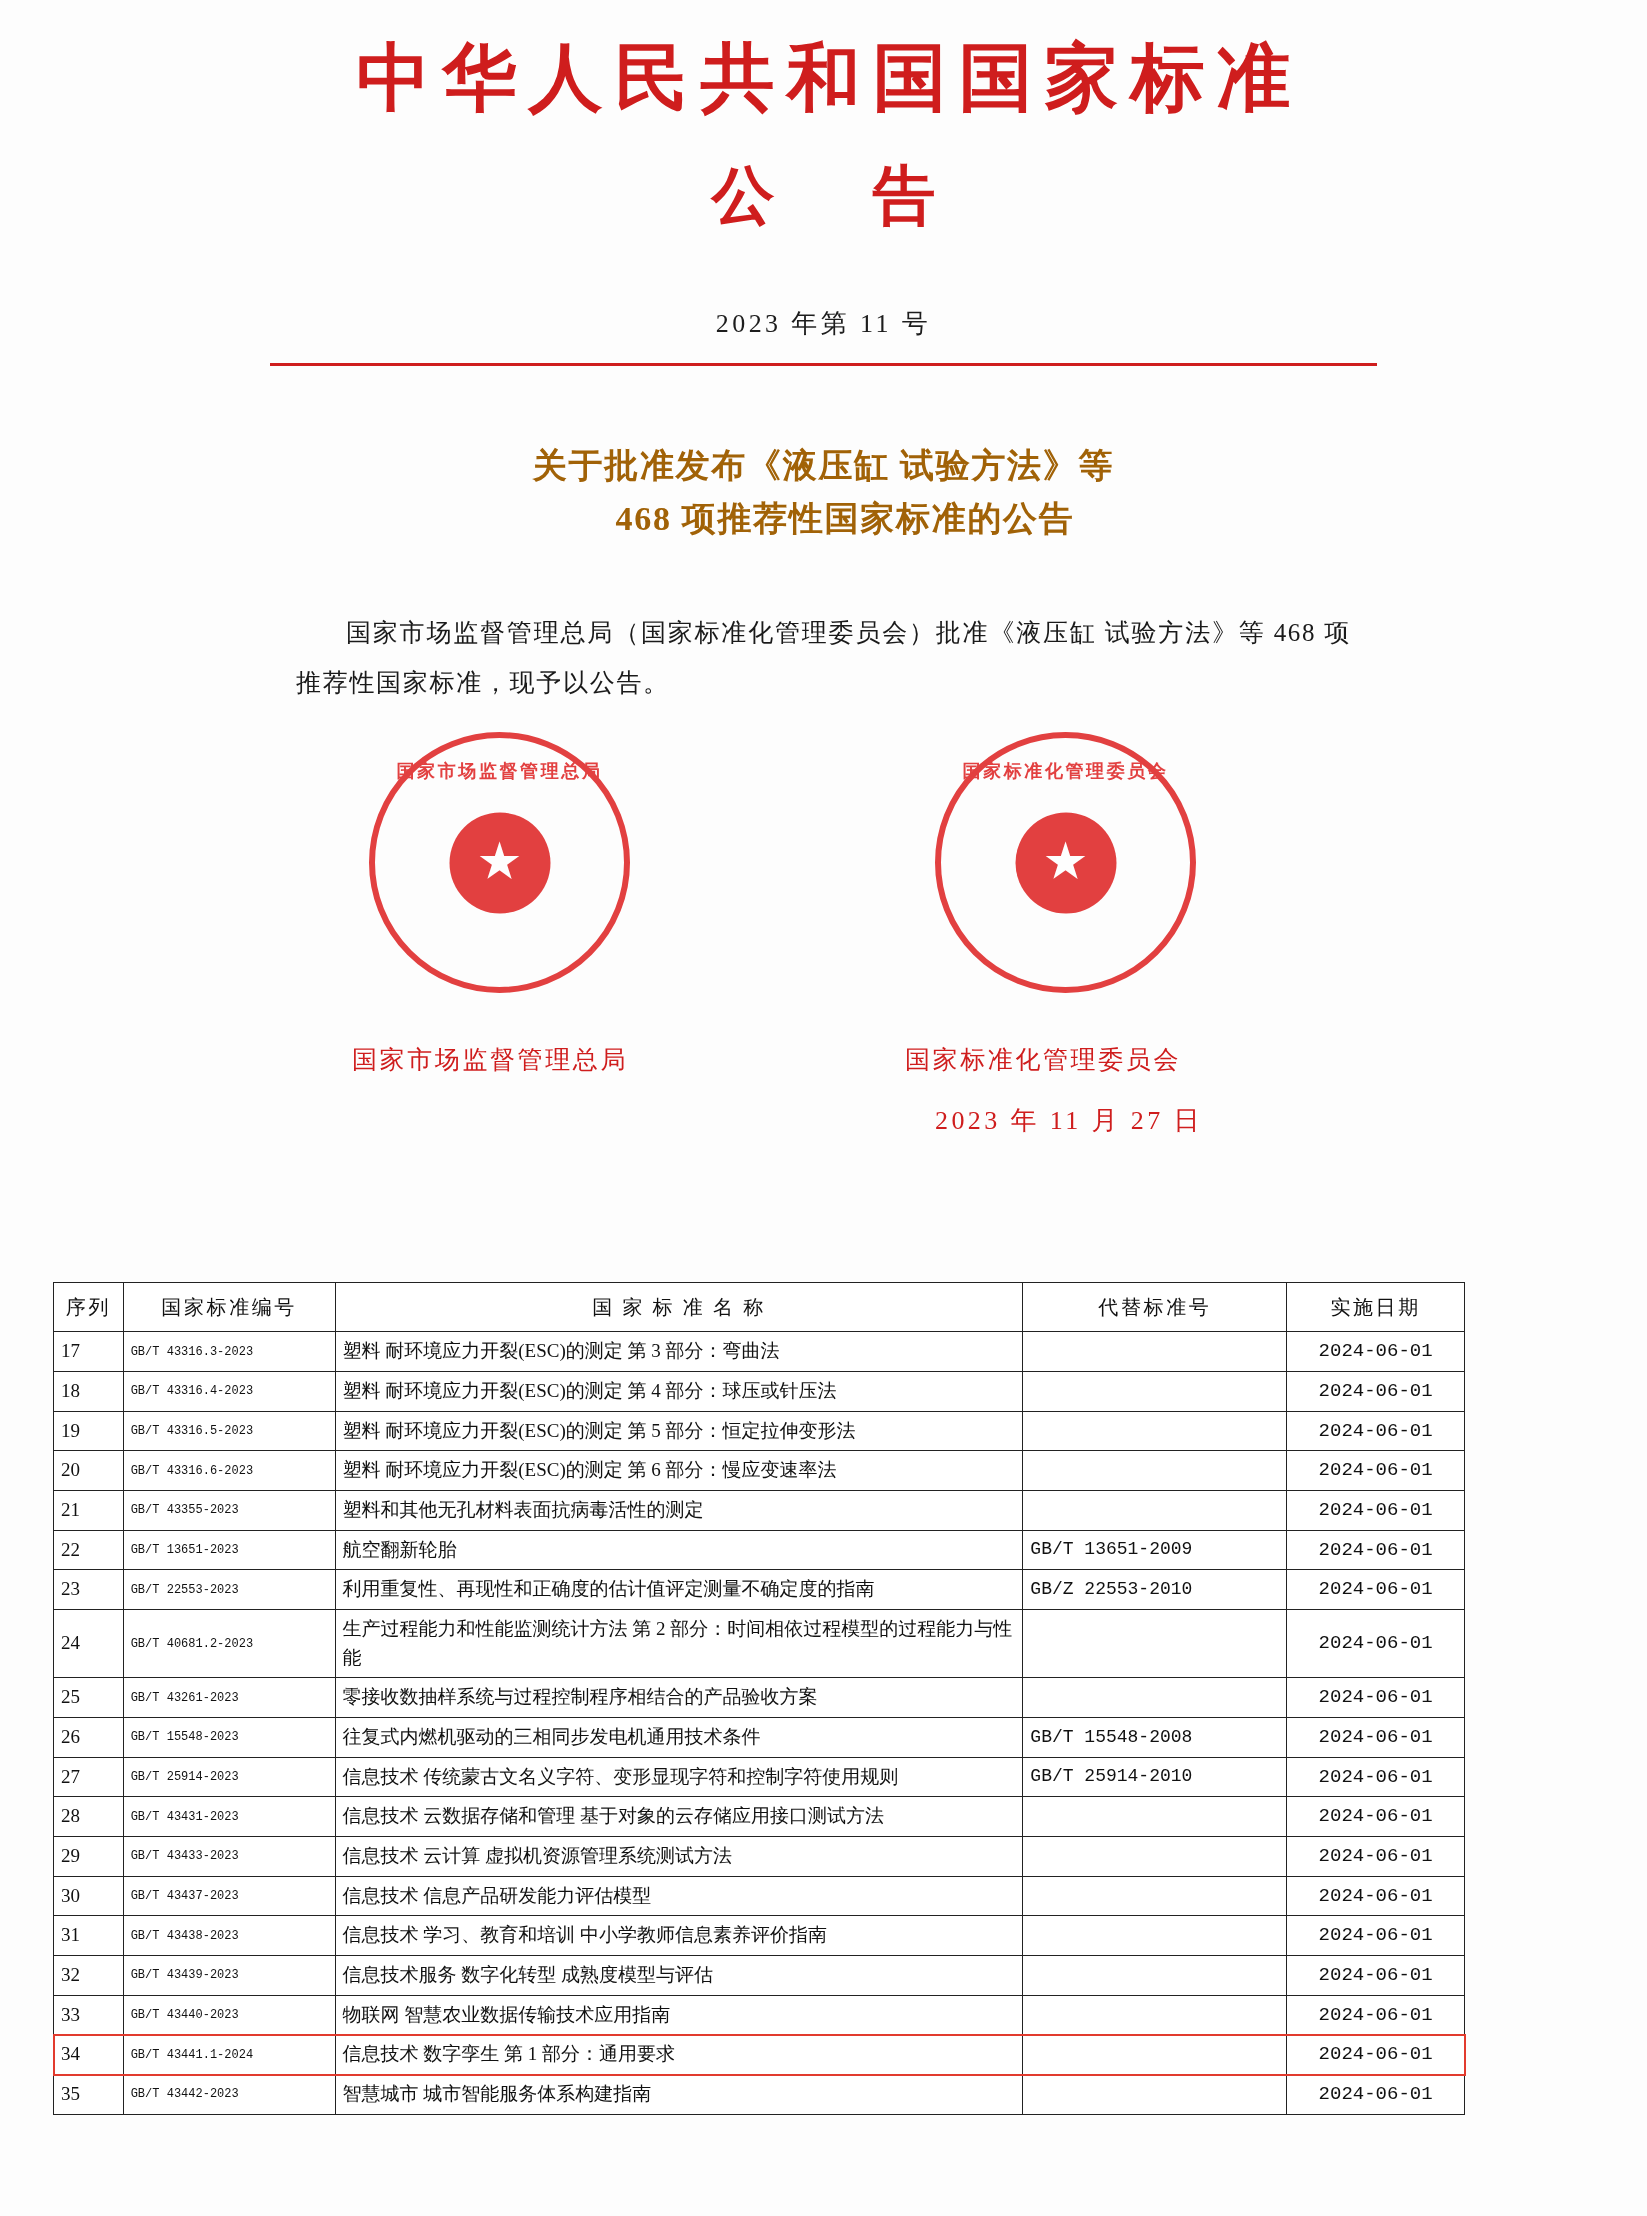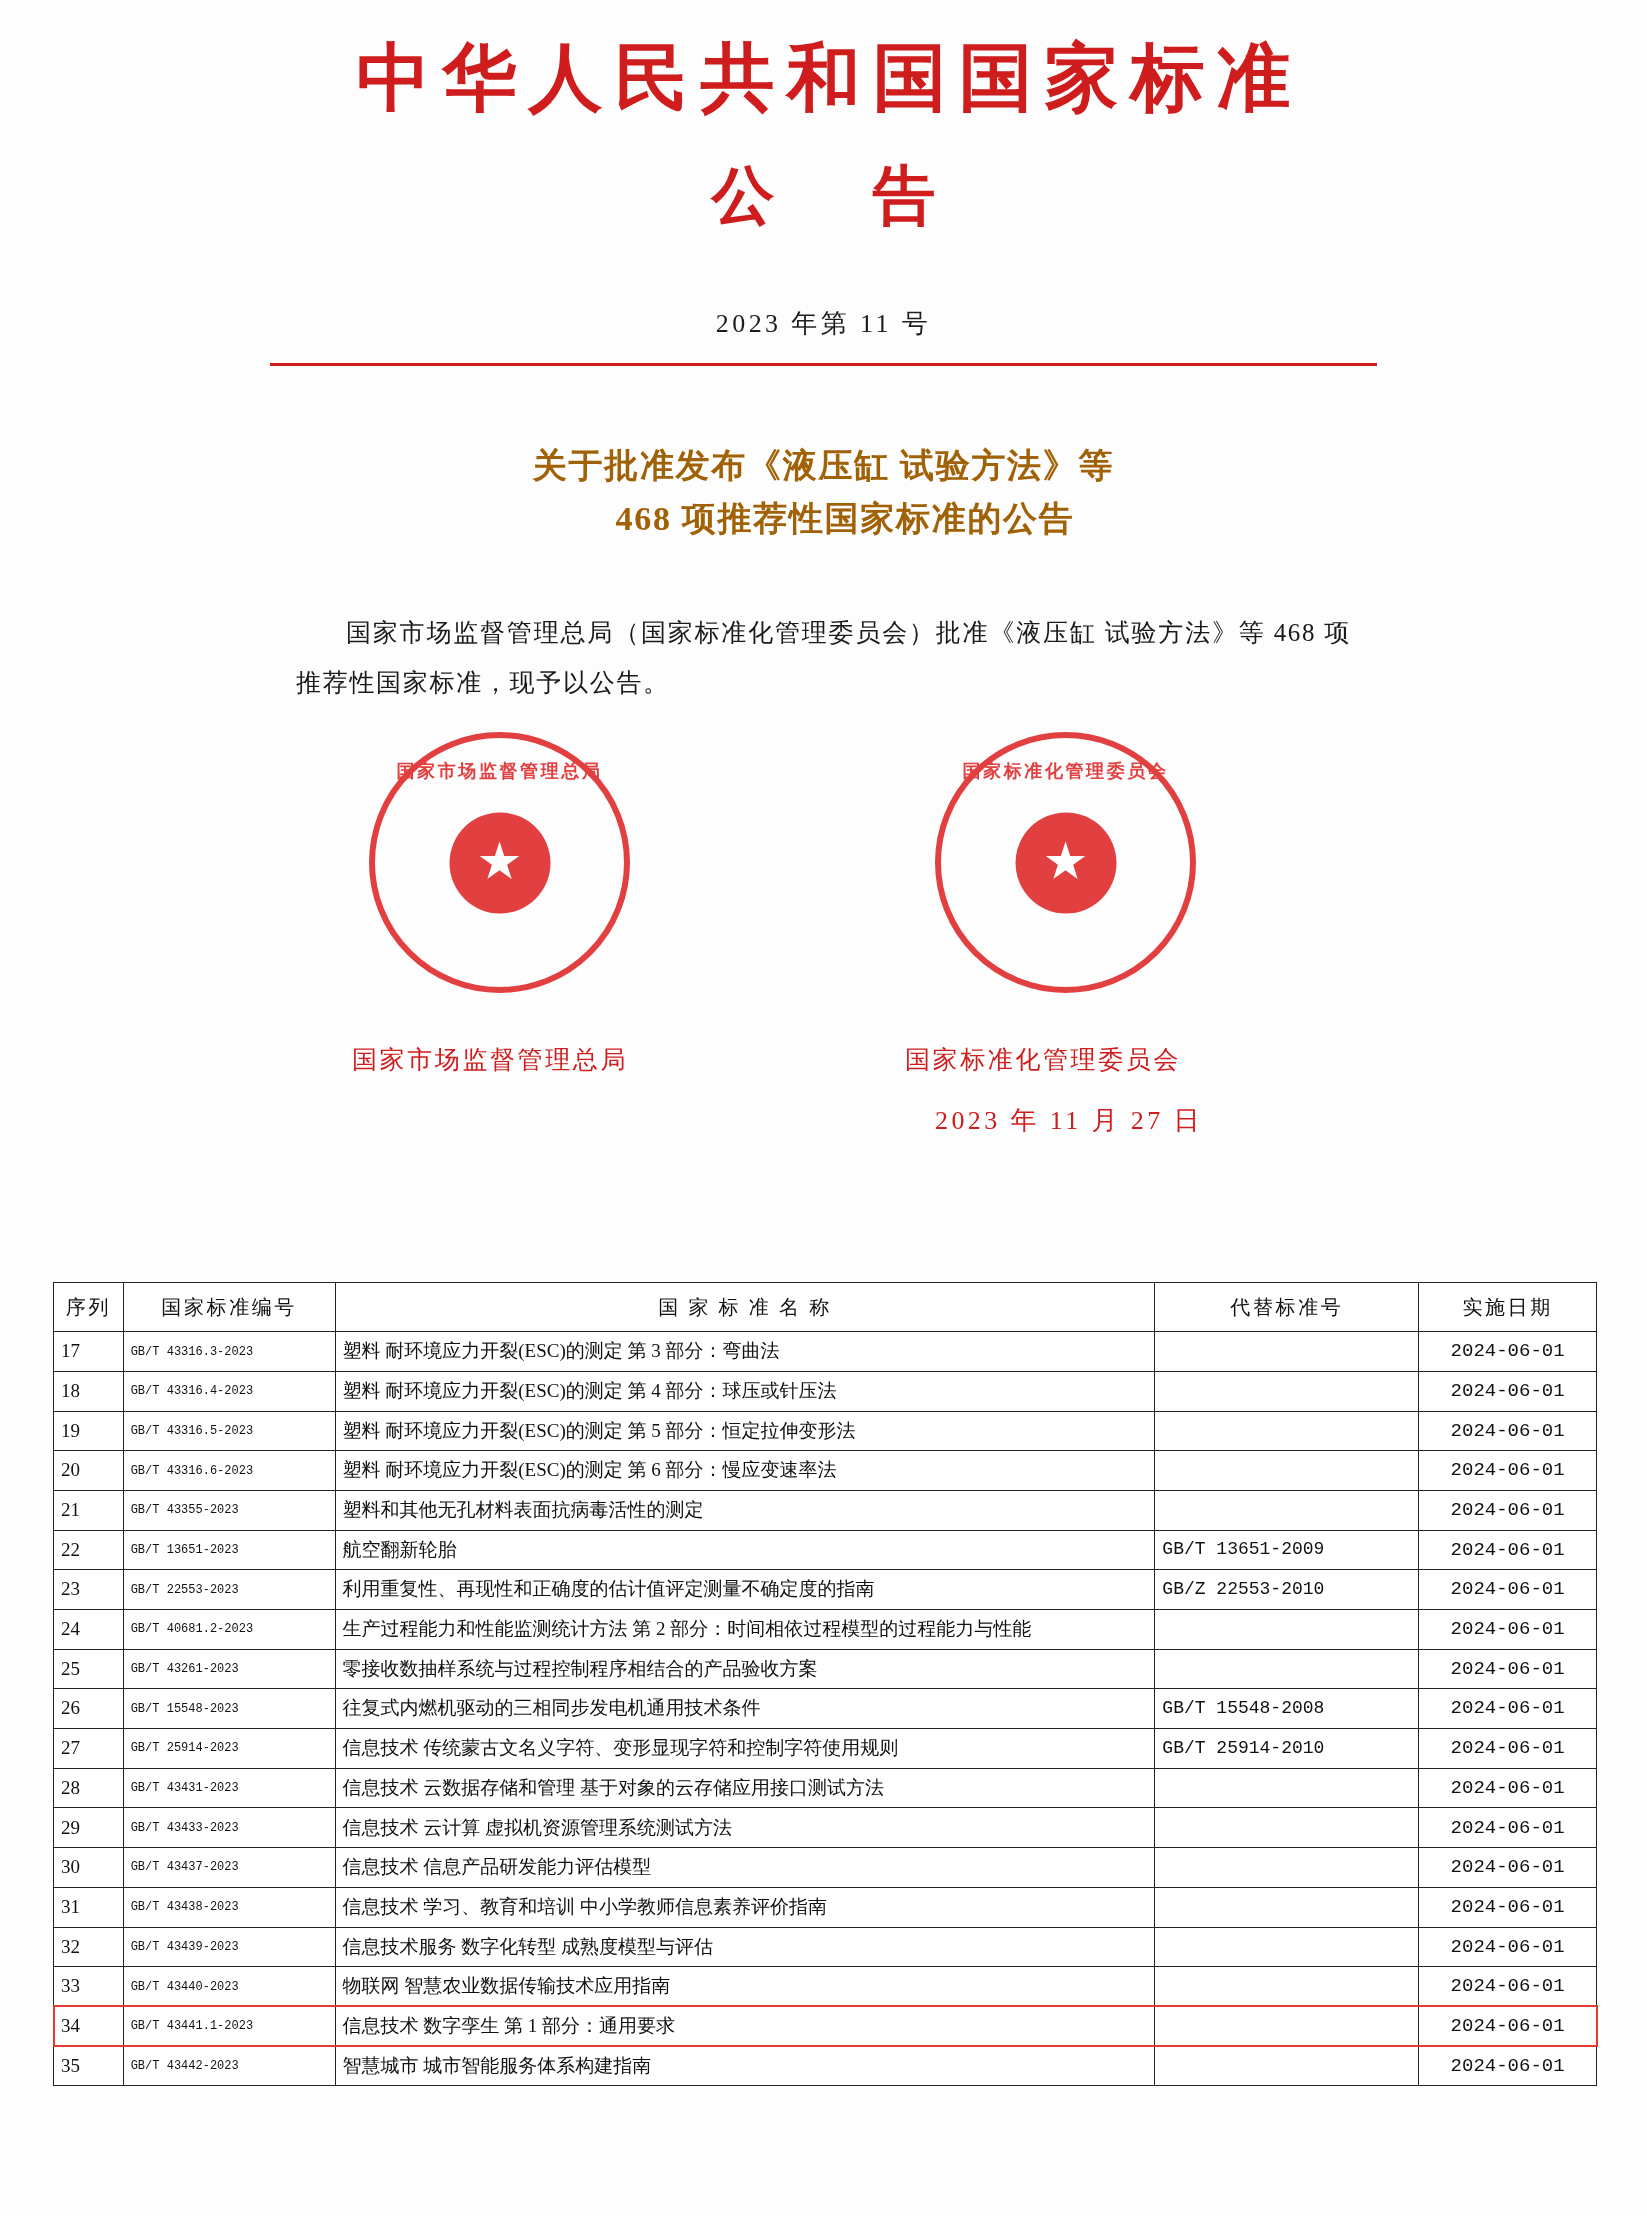--- a/index.html
+++ b/index.html
@@ -146,21 +146,21 @@
 
   
   .table-wrap {
     position: absolute;
     left: 53px;
     top: 1282px;
     width: 1544px;
   }
   table.std {
     border-collapse: collapse;
-    width: 1544px;
+    width: 1412px;
     font-family: "Liberation Serif", "DejaVu Serif", serif;
     font-size: 19px;
     color: #111;
     background: #fff;
   }
   table.std th, table.std td {
     border: 1.4px solid #222;
     padding: 5.1px 6.9px;
     line-height: 1.5;
   }
@@ -349,21 +349,21 @@
           </tr>
           <tr>
             <td class="c-idx">33</td>
             <td class="c-code">GB/T 43440-2023</td>
             <td class="c-name">物联网 智慧农业数据传输技术应用指南</td>
             <td class="c-repl"></td>
             <td class="c-date">2024-06-01</td>
           </tr>
           <tr class="highlight-row">
             <td class="c-idx">34</td>
-            <td class="c-code">GB/T 43441.1-2023</td>
+            <td class="c-code">GB/T 43441.1-2024</td>
             <td class="c-name">信息技术 数字孪生 第 1 部分：通用要求</td>
             <td class="c-repl"></td>
             <td class="c-date">2024-06-01</td>
           </tr>
           <tr>
             <td class="c-idx">35</td>
             <td class="c-code">GB/T 43442-2023</td>
             <td class="c-name">智慧城市 城市智能服务体系构建指南</td>
             <td class="c-repl"></td>
             <td class="c-date">2024-06-01</td>

